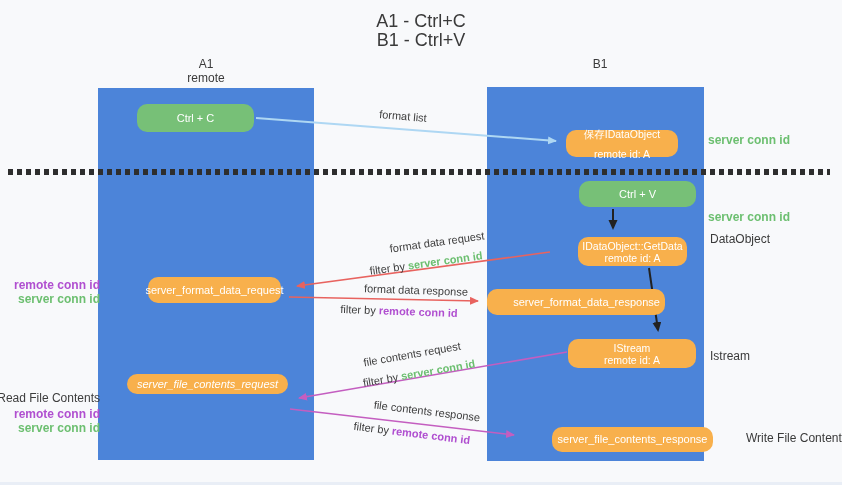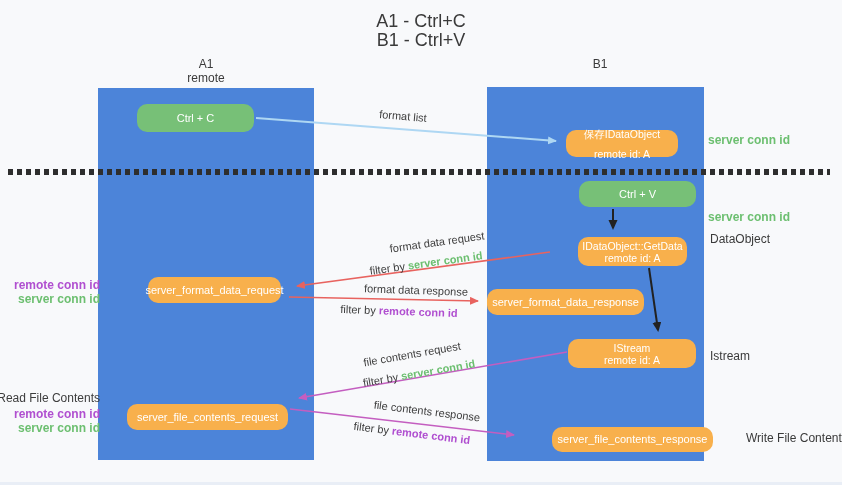--- a/index.html
+++ b/index.html
@@ -108,30 +108,30 @@
 
   <div class="node orange" style="left:550px;top:237px;width:109px;height:29px;margin-left:28px;">
     <span class="small">IDataObject::GetData</span>
     <span class="small">remote id: A</span>
   </div>
 
   <div class="node orange" style="left:148px;top:277px;width:133px;height:26px;">
     <span>server_format_data_request</span>
   </div>
 
-  <div class="node orange" style="left:487px;top:289px;width:157px;height:26px;">
+  <div class="node orange" style="left:487px;top:289px;width:157px;height:26px;padding-left:21px;">
     <span>server_format_data_response</span>
   </div>
 
   <div class="node orange" style="left:568px;top:339px;width:128px;height:29px;">
     <span class="small">IStream</span>
     <span class="small">remote id: A</span>
   </div>
 
-  <div class="node orange" style="left:127px;top:404px;width:161px;height:26px;">
+  <div class="node orange" style="left:127px;top:374px;width:161px;height:20px;font-style:italic;">
     <span>server_file_contents_request</span>
   </div>
 
   <div class="node orange" style="left:524px;top:427px;width:161px;height:25px;margin-left:28px;">
     <span>server_file_contents_response</span>
   </div>
 
   <div class="edge-label" style="left:403px;top:116px;transform:translate(-50%,-50%) rotate(5deg);">format list</div>
 
   <div class="edge-label" style="left:437px;top:242px;transform:translate(-50%,-50%) rotate(-8deg);">format data request</div>

